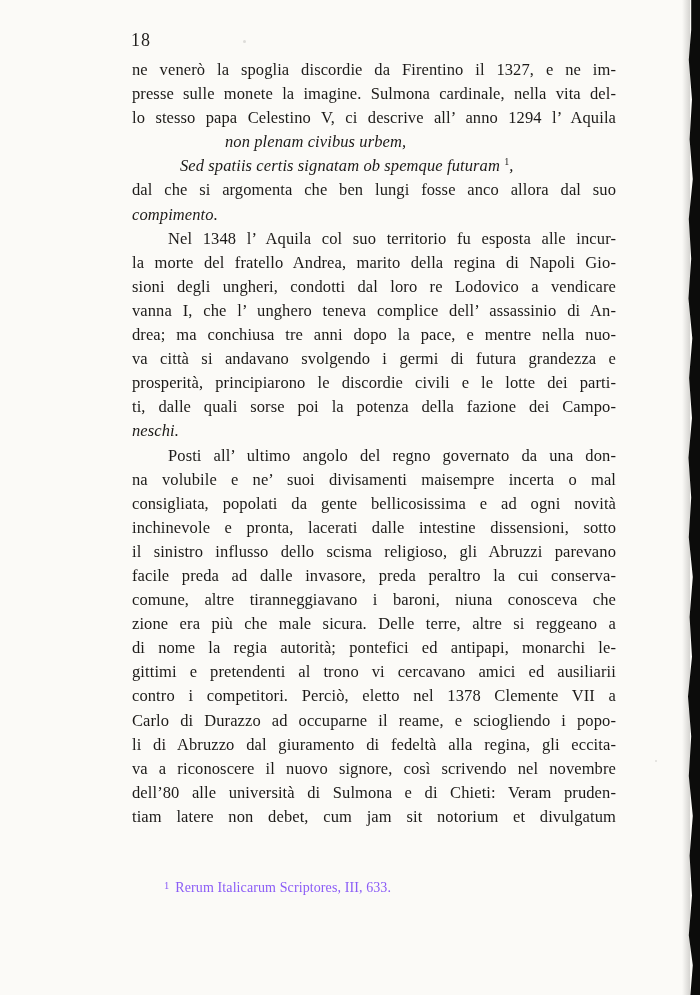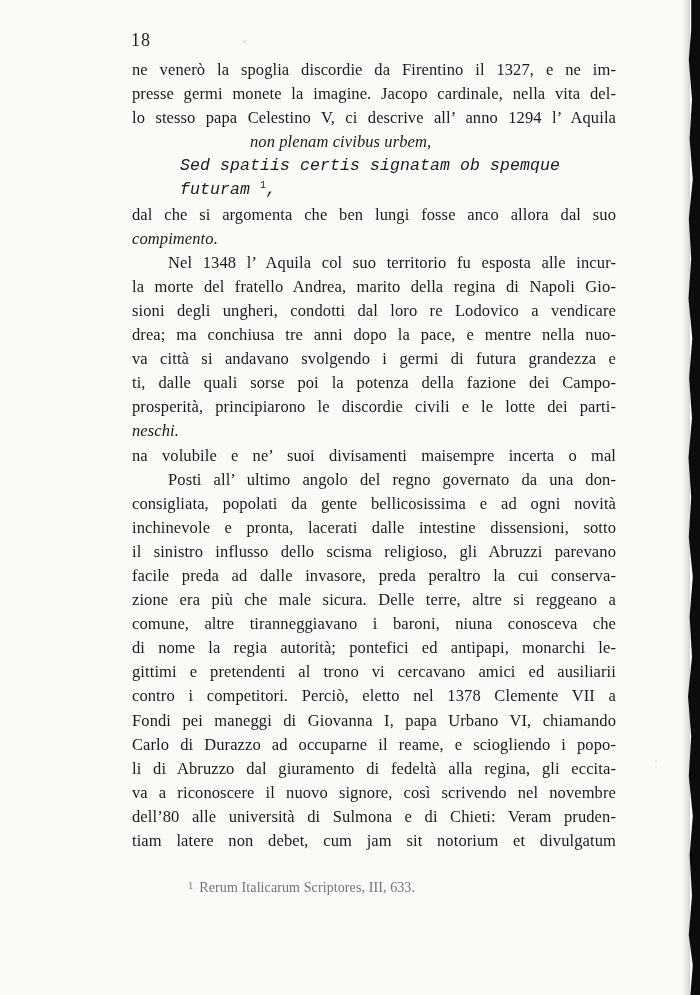--- a/index.html
+++ b/index.html
@@ -17,29 +17,29 @@
     font-size: 18px; letter-spacing: 1px; color: #211f1d;
   }
   .text-block {
     position: absolute; left: 132px; top: 58px; width: 484px;
     font-size: 16.5px; line-height: 24.1px; letter-spacing: 0.1px;
   }
   .line { text-align: justify; text-align-last: justify; }
   .line.par-end { text-align-last: left; font-style: italic; }
   .line.indent { text-indent: 36px; }
   .line.verse { font-style: italic; text-align-last: left; text-align: left; }
-  .line.verse1 { margin-left: 118px; }
-  .line.verse2 { margin-left: 48px; font-family: Liberation Mono, monospace; }
+  .line.verse1 { margin-left: 93px; }
+  .line.verse2 { margin-left: 48px; }
   .it { }
   sup.note-ref {
     font-size: 10px; line-height: 0; vertical-align: 6px; font-style: normal;
   }
   .footnote {
     position: absolute; left: 164px; top: 880px;
-    font-size: 14px; letter-spacing: 0.1px; color: #737373; margin-left: 24px;
+    font-size: 14px; letter-spacing: 0.1px; color: #8b5cf6;
   }
   .footnote .fn-marker {
     font-size: 10.5px; vertical-align: 3px; margin-right: 6px; font-style: normal;
   }
   .scan-edge {
     position: absolute; top: 0; right: 0; width: 16px; height: 995px;
     background: #0c0c0b;
     clip-path: polygon(45% 0%, 100% 0%, 100% 100%, 40% 100%,
       55% 97%, 30% 94%, 50% 90%, 35% 86%, 55% 82%, 30% 78%,
       45% 74%, 25% 70%, 50% 66%, 35% 62%, 55% 58%, 30% 54%,
@@ -57,46 +57,46 @@
 </style>
 </head>
 <body>
 
 <div class="page">
 
   <div class="page-number">18</div>
 
   <div class="text-block">
     <div class="line">ne venerò la spoglia discordie da Firentino il 1327, e ne im-</div>
-    <div class="line">presse germi monete la imagine. Jacopo cardinale, nella vita del-</div>
+    <div class="line">presse sulle monete la imagine. Sulmona cardinale, nella vita del-</div>
     <div class="line">lo stesso papa Celestino V, ci descrive all’ anno 1294 l’ Aquila</div>
     <div class="line verse verse1">non plenam civibus urbem,</div>
     <div class="line verse verse2"><span>Sed spatiis certis signatam ob spemque futuram </span><sup class="note-ref">1</sup><span>,</span></div>
     <div class="line">dal che si argomenta che ben lungi fosse anco allora dal suo</div>
     <div class="line par-end">compimento.</div>
     <div class="line indent">Nel 1348 l’ Aquila col suo territorio fu esposta alle incur-</div>
     <div class="line">la morte del fratello Andrea, marito della regina di Napoli Gio-</div>
     <div class="line">sioni degli ungheri, condotti dal loro re Lodovico a vendicare</div>
+    <div class="line">vanna I, che l’ unghero teneva complice dell’ assassinio di An-</div>
     <div class="line">drea; ma conchiusa tre anni dopo la pace, e mentre nella nuo-</div>
     <div class="line">va città si andavano svolgendo i germi di futura grandezza e</div>
+    <div class="line">prosperità, principiarono le discordie civili e le lotte dei parti-</div>
     <div class="line">ti, dalle quali sorse poi la potenza della fazione dei Campo-</div>
-    <div class="line">prosperità, principiarono le discordie civili e le lotte dei parti-</div>
     <div class="line par-end">neschi.</div>
+    <div class="line indent">Posti all’ ultimo angolo del regno governato da una don-</div>
     <div class="line">na volubile e ne’ suoi divisamenti maisempre incerta o mal</div>
-    <div class="line indent">Posti all’ ultimo angolo del regno governato da una don-</div>
     <div class="line">consigliata, popolati da gente bellicosissima e ad ogni novità</div>
     <div class="line">inchinevole e pronta, lacerati dalle intestine dissensioni, sotto</div>
     <div class="line">il sinistro influsso dello scisma religioso, gli Abruzzi parevano</div>
     <div class="line">facile preda ad dalle invasore, preda peraltro la cui conserva-</div>
+    <div class="line">comune, altre tiranneggiavano i baroni, niuna conosceva che</div>
     <div class="line">zione era più che male sicura. Delle terre, altre si reggeano a</div>
-    <div class="line">comune, altre tiranneggiavano i baroni, niuna conosceva che</div>
     <div class="line">di nome la regia autorità; pontefici ed antipapi, monarchi le-</div>
     <div class="line">gittimi e pretendenti al trono vi cercavano amici ed ausiliarii</div>
     <div class="line">contro i competitori. Perciò, eletto nel 1378 Clemente VII a</div>
-    <div class="line">Fondi pei maneggi di Giovanna I, papa Urbano VI, chiamando</div>
     <div class="line">Carlo di Durazzo ad occuparne il reame, e sciogliendo i popo-</div>
     <div class="line">li di Abruzzo dal giuramento di fedeltà alla regina, gli eccita-</div>
     <div class="line">va a riconoscere il nuovo signore, così scrivendo nel novembre</div>
     <div class="line"><span>dell’80 alle università di Sulmona e di Chieti: </span><span class="it">Veram pruden-</span></div>
     <div class="line it">tiam latere non debet, cum jam sit notorium et divulgatum</div>
   </div>
 
   <div class="footnote">
     <span class="fn-marker">1</span><span class="it">Rerum Italicarum Scriptores,</span>
     <span>III, 633.</span>

